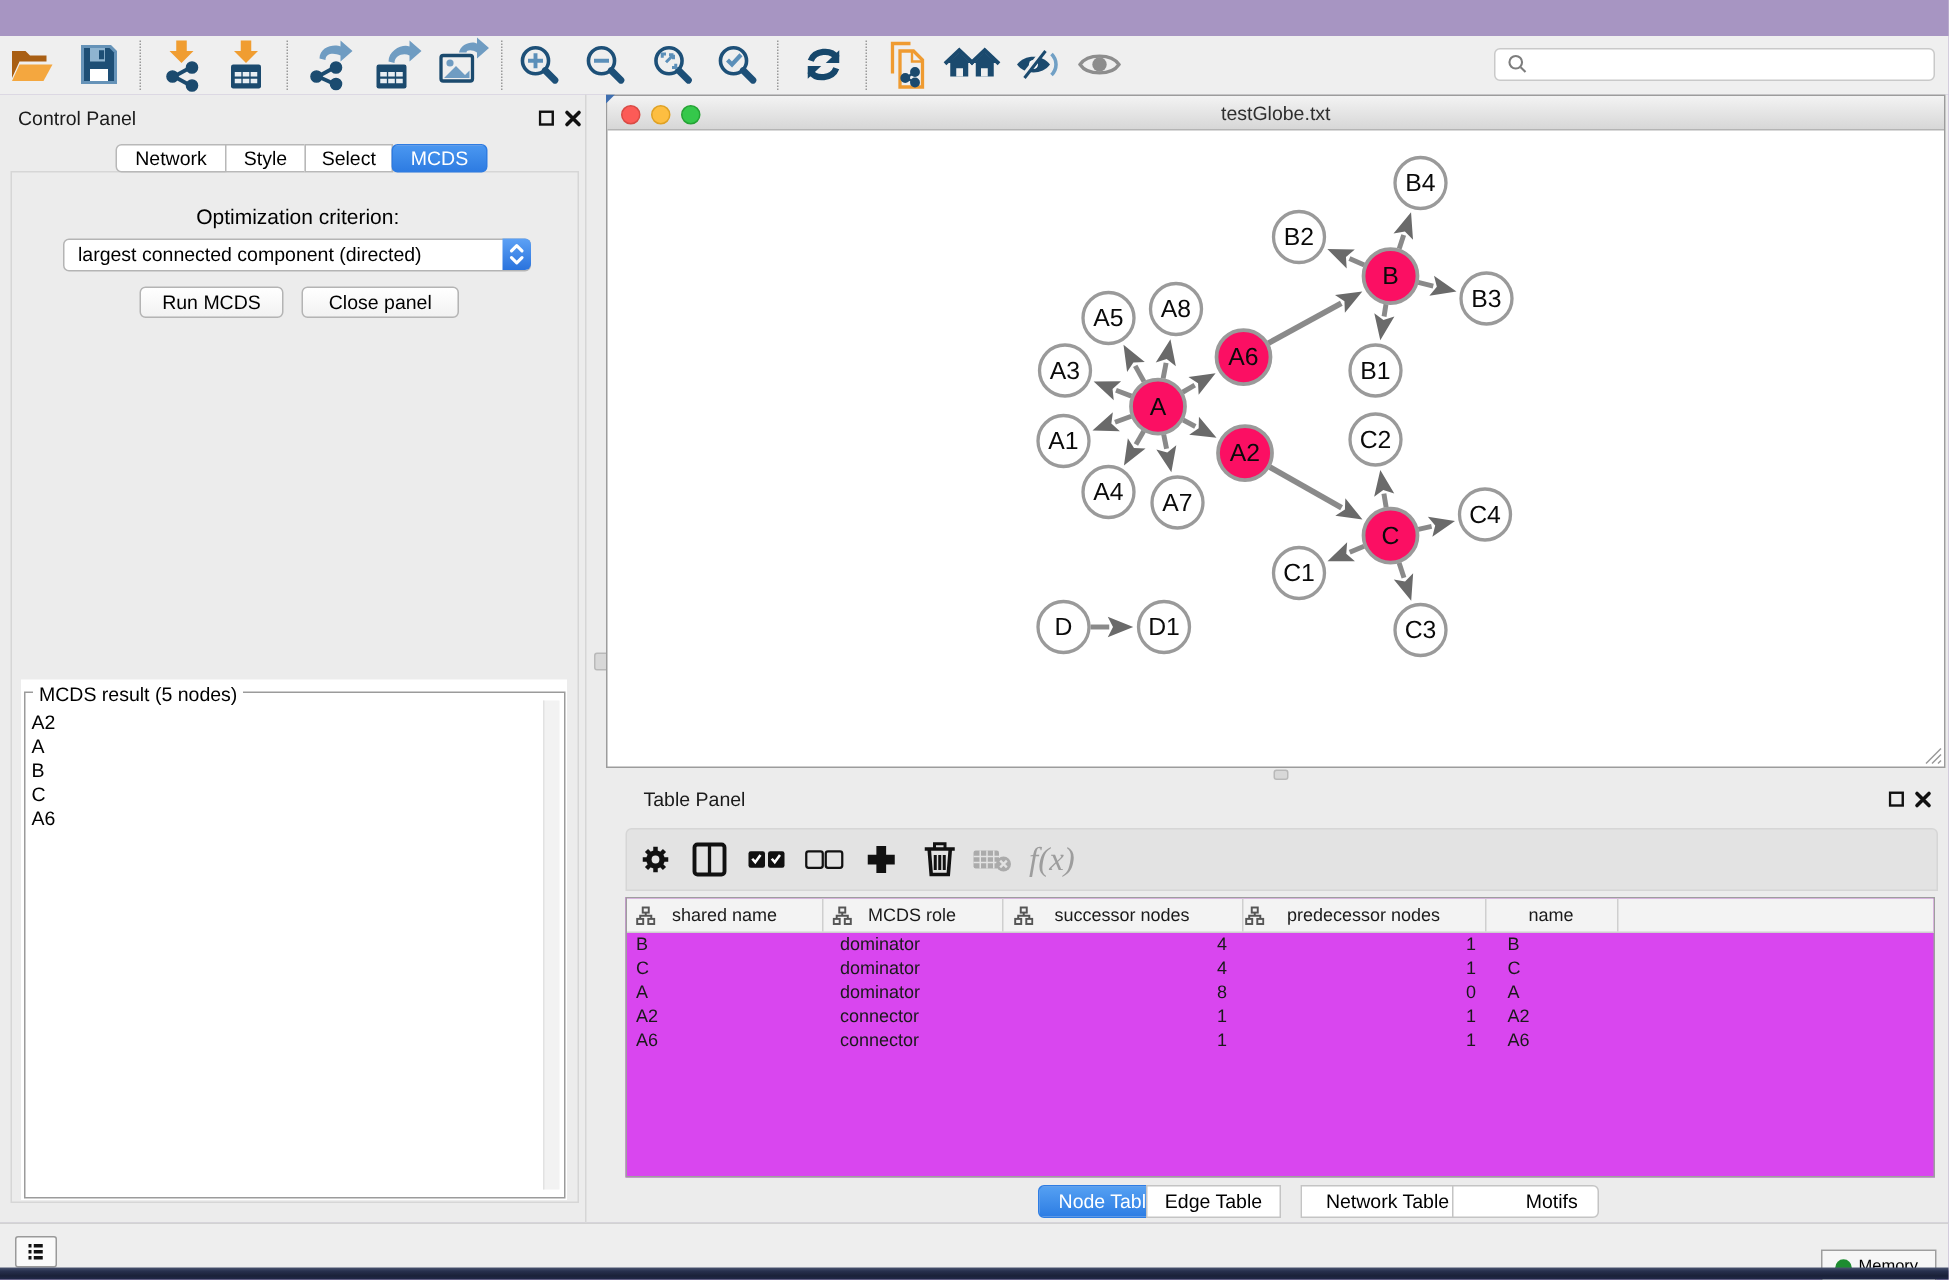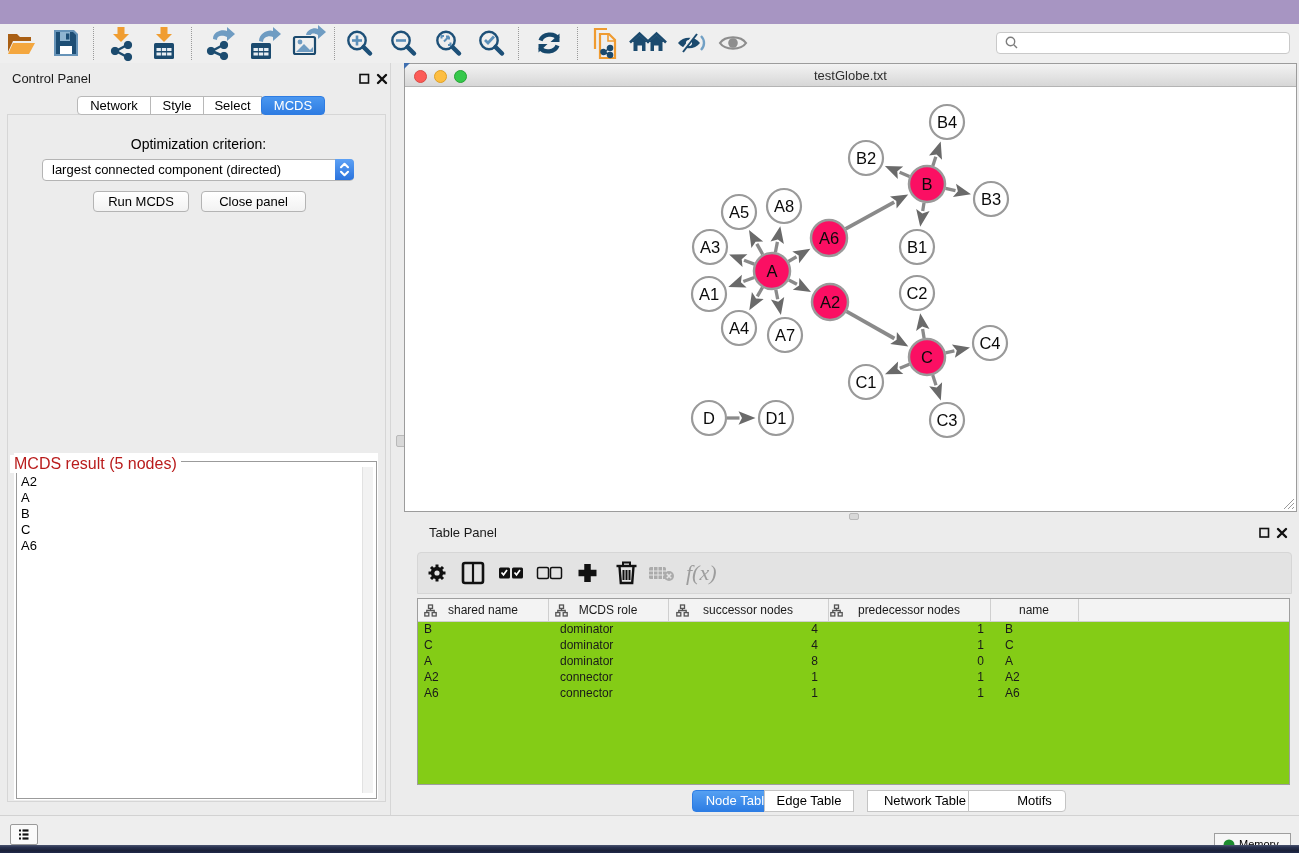--- a/index.html
+++ b/index.html
@@ -31,33 +31,33 @@
  font-size:13px;color:#000;text-align:center;line-height:17px;}
 #tab-mcds{background:linear-gradient(#4a97f0,#2e7ce2);color:#fff;border:1px solid #2e7ce2;border-radius:4px;}
 #opt-label{left:0px;top:136px;width:397px;text-align:center;font-size:14px;color:#000;}
 #combo{left:42px;top:159px;width:310px;height:20px;background:#fff;border:1px solid #b4b4b4;border-radius:4px;font-size:13px;line-height:20px;}
 #combo-btn{position:absolute;right:-1px;top:-1px;width:19px;height:21px;border-radius:0 4px 4px 0;
  background:linear-gradient(#5da1f5,#2a73dd);}
 .btn{position:absolute;height:19px;background:linear-gradient(#ffffff,#f2f2f2);border:1px solid #b4b4b4;border-radius:4px;
  font-size:13px;text-align:center;line-height:19px;color:#000;}
 #mcds-white{left:14px;top:453px;width:364px;height:347px;background:#fff;}
 #mcds-group{left:16px;top:461px;width:359px;height:336px;border:1px solid #9b9b9b;}
-#mcds-label{left:10px;top:455px;background:#fff;padding:0 4px;font-size:16px;color:#b91c1c;}
+#mcds-label{left:22px;top:455px;background:#fff;padding:0 4px;font-size:13px;color:#000000;}
 #mcds-list{left:21px;top:474px;font-size:13px;color:#000;line-height:15.9px;}
 #mcds-scroll{left:362px;top:467px;width:10px;height:326px;background:#f2f2f2;border-left:1px solid #e2e2e2;}
 
 #netwin{left:404px;top:63px;width:893px;height:449px;background:#fff;
  border:1px solid #9c9c9c;box-sizing:border-box;}
 #net-titlebar{position:absolute;left:0;top:0;width:100%;height:22px;
  background:linear-gradient(#f3f3f3,#d7d7d7);border-bottom:1px solid #b4b4b4;}
 #net-title{position:absolute;left:0;top:4px;width:100%;text-align:center;font-size:13px;color:#2e2e2e;}
 
 #tp-title{left:429px;top:525px;font-size:13px;color:#1a1a1a;}
 #tp-toolbar{left:417px;top:552px;width:873px;height:40px;background:#e3e3e3;border:1px solid #d6d6d6;border-radius:4px 4px 0 0;}
-#tbl{left:417px;top:598px;width:873px;height:187px;background:#84cc16;border:1px solid #9e9e9e;box-sizing:border-box;}
+#tbl{left:417px;top:598px;width:873px;height:187px;background:#d946ef;border:1px solid #9e9e9e;box-sizing:border-box;}
 #tbl-head{position:absolute;left:0;top:0;width:100%;height:22px;background:#f3f3f3;border-bottom:1px solid #cfcfcf;}
 .hcell{position:absolute;top:0;height:22px;border-right:1px solid #cfcfcf;font-size:12px;color:#1a1a1a;text-align:center;line-height:22px;}
 .hicon{position:absolute;top:5px;}
 .trow{position:absolute;font-size:12px;color:#1a1a1a;height:16px;line-height:16px;}
 
 .seg{position:absolute;top:790px;height:20px;background:#fff;border:1px solid #c4c4c4;font-size:13px;text-align:center;line-height:20px;color:#000;}
 #seg-node{background:linear-gradient(#55a0f2,#2d7de4);color:#fff;border-color:#2d7de4;border-radius:4px 0 0 4px;}
 #seg-motif{border-radius:0 4px 4px 0;padding-left:35px;}
 
 #listbtn{left:10px;top:824px;width:26px;height:19px;background:#fafafa;border:1px solid #9a9a9a;border-radius:2px;}

